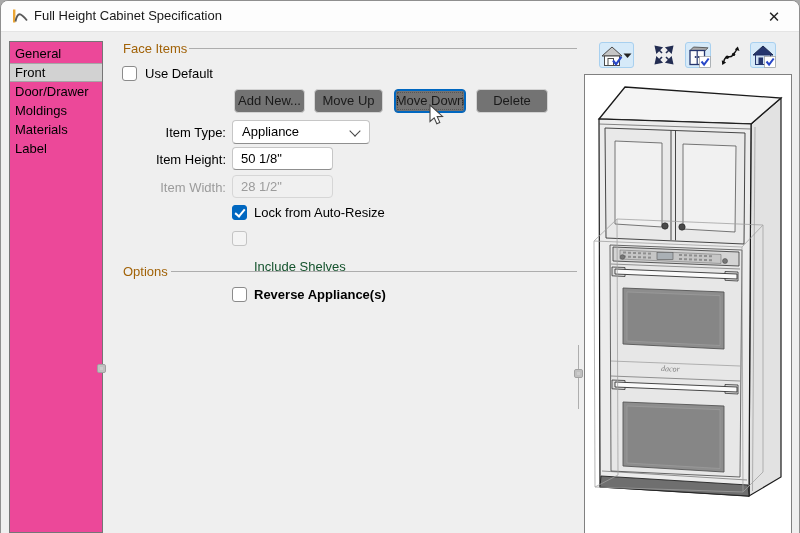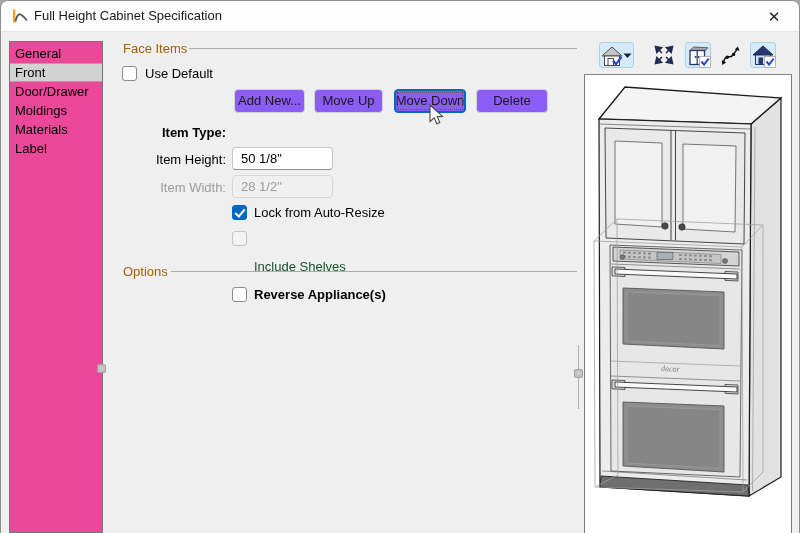--- a/index.html
+++ b/index.html
@@ -21,21 +21,21 @@
   .sec-rule{position:absolute;height:1px;background:#adadad;}
   
   .cb{position:absolute;width:15px;height:15px;box-sizing:border-box;border:1px solid #8b8b8b;border-radius:3px;background:#fff;}
   .cb.checked{background:var(--accent,#0067c0);border-color:var(--accent,#0067c0);}
   .cb.checked::after{content:"";position:absolute;left:4px;top:1px;width:4px;height:8px;
                      border:solid #fff;border-width:0 2px 2px 0;transform:rotate(40deg);}
   .cb.disabled{border-color:#c4c4c4;background:#f4f4f4;}
   .cb-label{position:absolute;font-size:13px;color:#000;}
   .cb-label.disabled{color:#14532d;margin-top:28px;}
   
-  .btn{position:absolute;height:24px;box-sizing:border-box;background:#8b5cf6;border:1px solid #d2d2d2;
+  .btn{position:absolute;height:24px;box-sizing:border-box;background:#737373;border:1px solid #d2d2d2;
        border-radius:4px;font-size:13px;color:#1a1a1a;text-align:center;line-height:22px;}
   .btn.focused{border:1px solid var(--accent,#0067c0);box-shadow:inset 0 0 0 1px var(--accent,#0067c0);
        outline:1px dotted #555;outline-offset:-4px;}
   
   .fld-label{position:absolute;font-size:13px;color:#000;text-align:right;width:112px;}
   .fld-label.disabled{color:#9b9b9b;}
   .combo{position:absolute;box-sizing:border-box;background:#fff;border:1px solid #c6c6c6;border-bottom-color:#8f8f8f;
          border-radius:4px;font-size:13px;color:#000;padding:3px 8px 0 9px;}
   .combo .chev{position:absolute;right:10px;top:6px;width:7px;height:7px;border-right:1.4px solid #454545;
          border-bottom:1.4px solid #454545;transform:rotate(45deg);}
@@ -81,21 +81,25 @@
   <div class="sec-rule" style="left:188px;top:47px;width:388px;"></div>
 
   <span class="cb" style="left:121px;top:65px;"></span>
   <span class="cb-label" style="left:144px;top:65px;">Use Default</span>
 
   <div class="btn" style="left:233px;top:88px;width:71px;">Add New...</div>
   <div class="btn" style="left:313px;top:88px;width:69px;">Move Up</div>
   <div class="btn focused" style="left:393px;top:88px;width:72px;">Move Down</div>
   <div class="btn" style="left:475px;top:88px;width:72px;">Delete</div>
 
-  <div class="fld-label" style="left:113px;top:124px;font-weight:bold;">Item Type:</div>
+  <div class="fld-label" style="left:113px;top:124px;">Item Type:</div>
+  <div class="combo" style="left:231px;top:119px;width:138px;height:24px;">
+    <span>Appliance</span>
+    <span class="chev"></span>
+  </div>
 
   <div class="fld-label" style="left:113px;top:151px;">Item Height:</div>
   <input class="txt" style="left: 231px; top: 146px; width: 101px; height: 23px;" value="50 1/8&quot;">
 
   <div class="fld-label disabled" style="left:113px;top:179px;">Item Width:</div>
   <input class="txt disabled" disabled="" style="left: 231px; top: 174px; width: 101px; height: 23px;" value="28 1/2&quot;">
 
   <span class="cb checked" style="left:231px;top:204px;"></span>
   <span class="cb-label" style="left:253px;top:204px;">Lock from Auto-Resize</span>
 

